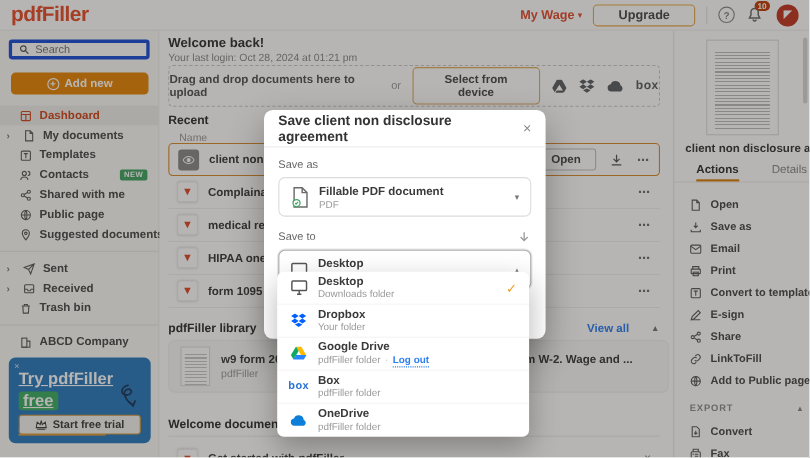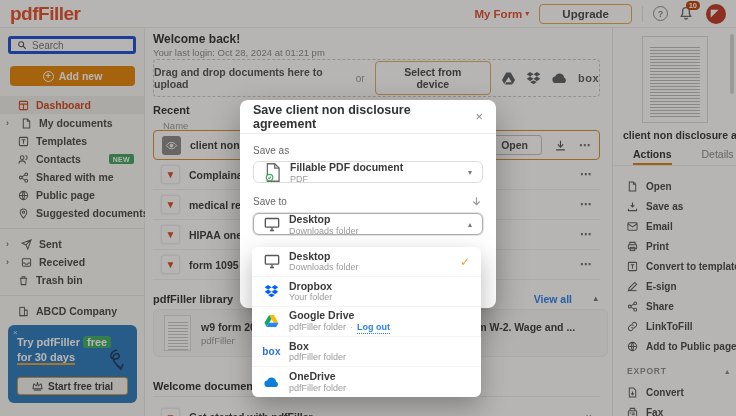--- a/index.html
+++ b/index.html
@@ -30,21 +30,21 @@
   .nav-item { display:flex; align-items:center; gap:7px; height:18px; padding:0 10px 0 18px; font-size:10.5px; font-weight:bold; color:#4c4c4c; cursor:pointer; white-space:nowrap; }
   .nav-item.active { background:#f1efed; color:#cf4a22; }
   .nav-item.active svg { stroke:#cf4a22; }
   .nav-item .exp { margin-left:-12px; width:8px; font-size:9px; color:#777; }
   .nav-item svg { stroke:#5d5d5d; flex:none; }
   .badge-new { margin-left:auto; background:#43a564; color:#fff; font-size:7px; font-weight:bold; border-radius:2px; padding:1.5px 4px; letter-spacing:0.3px; }
   .side-divider { height:1px; background:#e8e8e8; margin:6px 0; }
 
   .promo-card { position:absolute; left:8px; bottom:13px; width:129px; height:78px; background:#2e7cc0; border-radius:6px; padding:10px 9px 8px 9px; color:#fff; }
   .promo-x { position:absolute; top:3px; left:5px; font-size:8px; color:#cfe2f2; }
-  .promo-line { font-size:11px; font-weight:bold; line-height:1.35; }
+  .promo-line { font-size:15px; font-weight:bold; line-height:1.35;text-decoration:underline; }
   .promo-free { background:#3fae66; border-radius:3px; padding:0 4px; }
   .promo-days { border-bottom:2px solid #e8a33c; }
   .promo-arrow { position:absolute; right:10px; top:22px; }
   .trial-btn { position:absolute; left:9px; right:9px; bottom:8px; height:18px; background:#f4f3f1; border:1px solid #d99a3c; border-radius:3px; font-size:10px; font-weight:bold; color:#3e3e3e; display:flex; align-items:center; justify-content:center; gap:5px; cursor:pointer; font-family:inherit; }
 
   
   #main { position:absolute; top:28px; left:145px; width:467px; bottom:0; background:#fff; z-index:1; }
   .welcome { position:absolute; top:4px; left:8px; font-size:12px; font-weight:bold; color:#333; }
   .lastlogin { position:absolute; top:19px; left:8px; font-size:9.5px; color:#8a8a8a; }
   .dropzone { position:absolute; top:31px; left:8px; right:12px; height:38px; border:1px dashed #cbcbcb; border-radius:4px; display:flex; align-items:center; justify-content:center; gap:10px; }
@@ -96,21 +96,21 @@
   .rp-scroll { position:absolute; right:2px; top:6px; width:4px; height:60px; border-radius:2px; background:#d8d8d8; }
 
   
   #overlay { position:absolute; inset:0; background:rgba(28,24,20,0.32); z-index:40; }
   #modal { position:absolute; left:240px; top:100px; width:256px; height:208px; background:#fff; border-radius:8px; box-shadow:0 12px 32px rgba(0,0,0,0.3); z-index:50; }
   .modal-hdr { height:34px; border-bottom:1px solid #ececec; display:flex; align-items:center; padding:0 13px; }
   .modal-title { font-size:12.5px; font-weight:bold; color:#333; }
   .modal-x { margin-left:auto; color:#8a8a8a; font-size:13px; cursor:pointer; }
   .modal-body { padding:11px 13px; }
   .fld-label { font-size:10px; color:#666; margin-bottom:5px; }
-  .sel-box { height:22px; border:1px solid #dcdcdc; border-radius:6px; display:flex; align-items:center; gap:9px; padding:0 10px; cursor:pointer; background:#fff; }
+  .sel-box { height:36px; border:1px solid #dcdcdc; border-radius:6px; display:flex; align-items:center; gap:9px; padding:0 10px; cursor:pointer; background:#fff; }
   .sel-box.focused { border-color:#aeaeae; box-shadow:0 0 0 1px #e4e4e4; }
   .sel-title { font-size:10.5px; font-weight:bold; color:#3a3a3a; }
   .sel-sub { font-size:9px; color:#9a9a9a; margin-top:1px; }
   .sel-chev { margin-left:auto; font-size:8px; color:#777; }
   .saveto-row { display:flex; align-items:center; margin:12px 0 5px 0; }
   .saveto-row .fld-label { margin:0; }
   .saveto-row svg { margin-left:auto; }
 
   #dropdown { position:absolute; left:252px; top:247px; width:229px; height:150px; background:#fff; border-radius:6px; box-shadow:0 10px 26px rgba(0,0,0,0.28); z-index:60; overflow:hidden; }
   .dd-item { height:30px; display:flex; align-items:center; gap:9px; padding:0 11px; border-bottom:1px solid #f4f4f4; cursor:pointer; }
@@ -125,21 +125,21 @@
 </style>
 </head>
 <body>
 
 <div id="app">
 
   <div id="header">
     <div class="logo">pdfFiller</div>
     <div class="header-right">
       <div class="mydocs">
-        <span>My Form</span>
+        <span>My Wage</span>
         <span class="chev">▾</span>
       </div>
       <button class="upgrade-btn">Upgrade</button>
       <div class="hdr-sep"></div>
       <div class="help-ic">?</div>
       <div class="bell-wrap">
         <svg width="16" height="16" viewBox="0 0 24 24" fill="none" stroke="#6b6b6b" stroke-width="2">
             <path d="M12 4a5 5 0 0 0-5 5v4l-2 4h14l-2-4V9a5 5 0 0 0-5-5z"></path>
             <path d="M10 19a2 2 0 0 0 4 0"></path>
           </svg>

